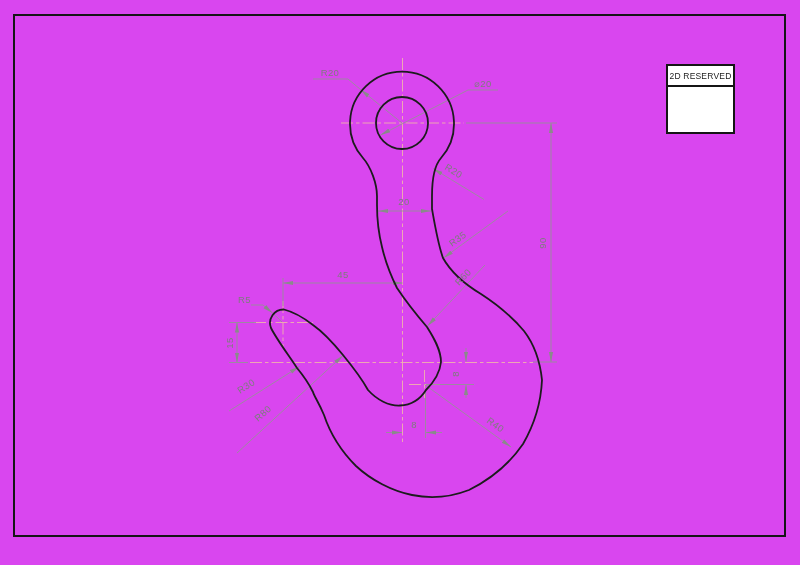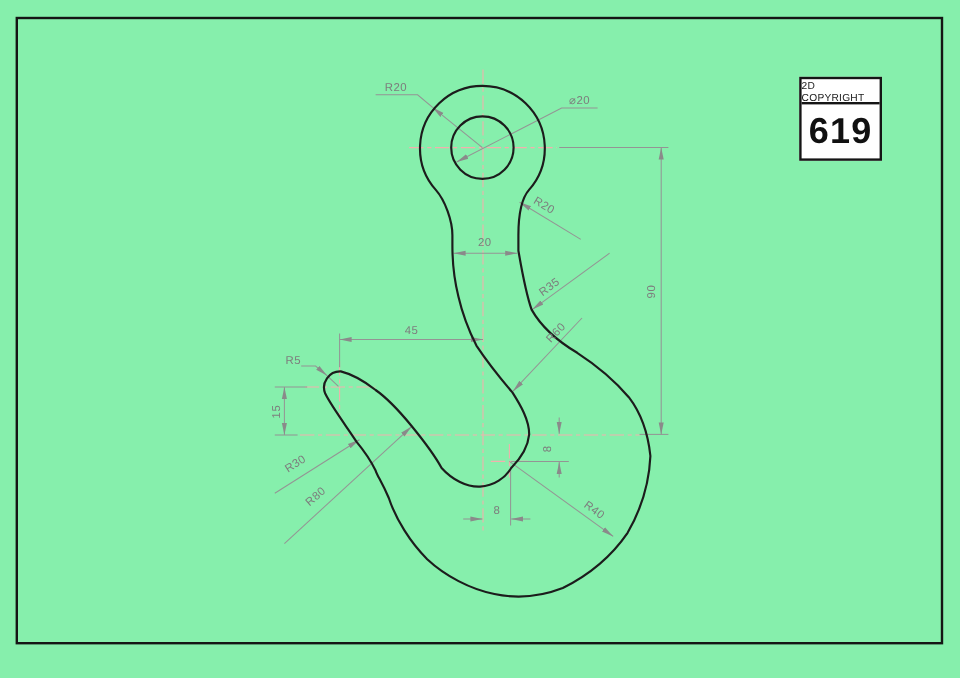--- a/index.html
+++ b/index.html
@@ -1,16 +1,16 @@
 <!DOCTYPE html>
 <html><head>
 <meta charset="utf-8">
 <style>
   html,body{margin:0;padding:0;background:#ffffff;}
-  .page{position:relative;width:800px;height:565px;background:#86efac;overflow:hidden;
+  .page{position:relative;width:800px;height:565px;background:#d946ef;overflow:hidden;
         font-family:"Liberation Sans","DejaVu Sans",sans-serif;}
   .frame{position:absolute;left:13px;top:14px;width:769px;height:519px;border:2px solid #151515;}
   .drawing{position:absolute;left:0;top:0;}
   .title-block{position:absolute;left:666px;top:64px;width:65px;height:66px;border:2px solid #151515;background:#fff;}
   .tb-header{height:19px;border-bottom:2px solid #151515;display:flex;align-items:center;justify-content:center;
              font-size:8.5px;letter-spacing:.2px;color:#1a1a1a;}
   .tb-number{height:45px;display:flex;align-items:center;justify-content:center;
              font-size:30px;font-weight:bold;color:#111;letter-spacing:1px;}
   .footer{position:absolute;left:0;top:544px;width:100%;text-align:center;
           font-size:9.5px;color:#2a2a2a;letter-spacing:.2px;}
@@ -138,18 +138,17 @@
       <text class="dim" transform="translate(240,394) rotate(-32.5)">R30</text>
       <text class="dim" transform="translate(258,422) rotate(-41)">R80</text>
       <text class="dim" transform="translate(459,374) rotate(-90)" text-anchor="middle">8</text>
       <text class="dim" x="414" y="428" text-anchor="middle">8</text>
       <text class="dim" transform="translate(486,422) rotate(36)">R40</text>
       <text class="dim" transform="translate(546,243) rotate(-90)" text-anchor="middle">90</text>
     </g>
   </svg>
 
   <div class="title-block">
-    <div class="tb-header">2D COPYRIGHT</div>
-    <div class="tb-number">619</div>
+    <div class="tb-header">2D RESERVED</div>
   </div>
 
 
 </div>
 
 </body></html>

